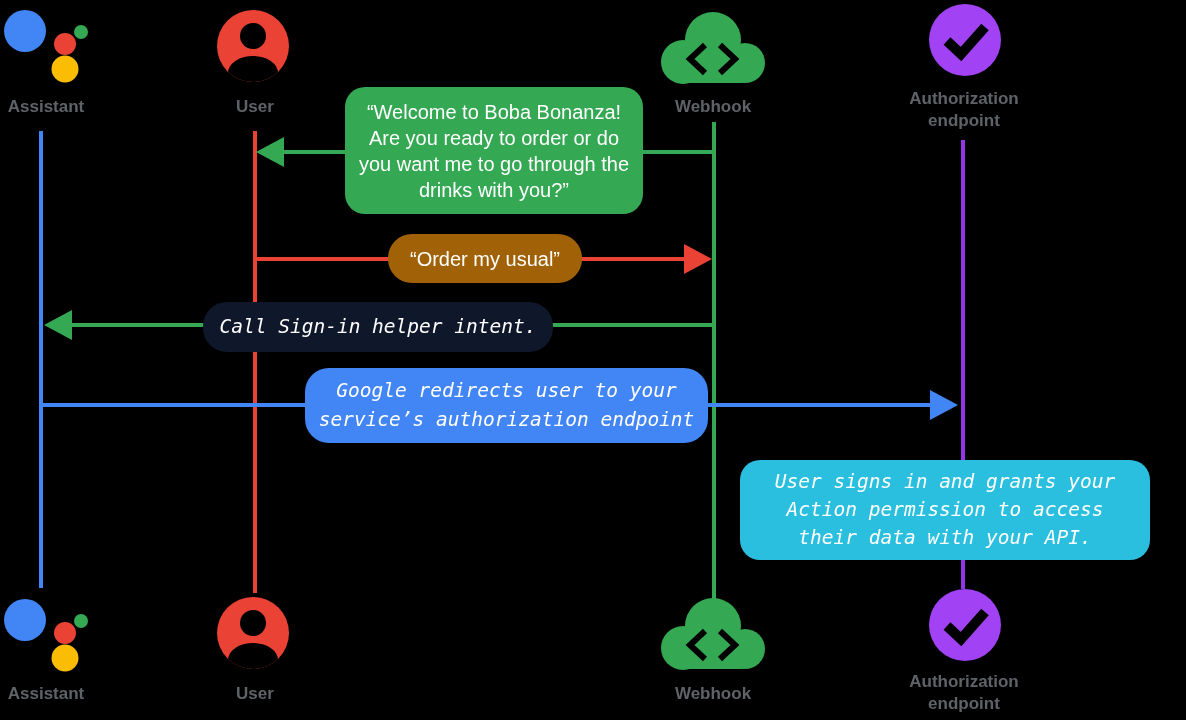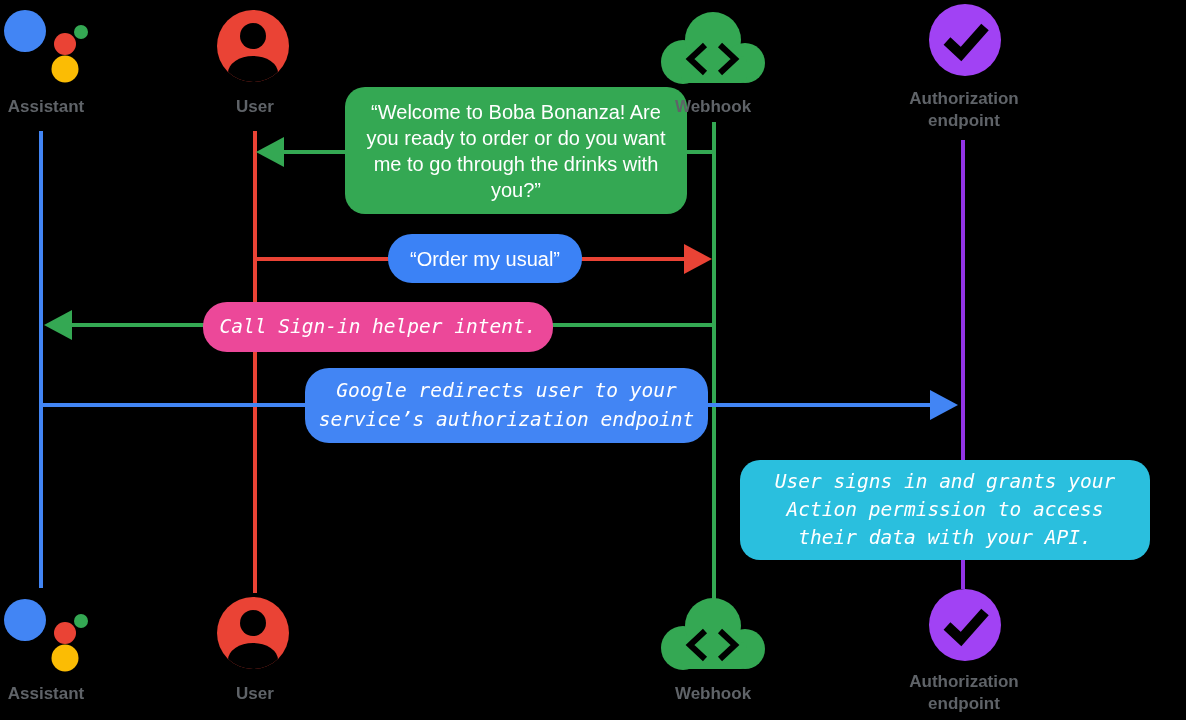--- a/index.html
+++ b/index.html
@@ -34,23 +34,23 @@
   #label-auth-bottom      { left:894px; top:671px; }
 
   .msg {
     position:absolute; box-sizing:border-box; color:#FFFFFF;
     display:flex; align-items:center; justify-content:center;
     text-align:center;
   }
   .msg.speech { font-family:"Liberation Sans", sans-serif; font-size:20px; line-height:1.3; }
   .msg.code   { font-family:"DejaVu Sans Mono", monospace; font-style:italic; font-size:19.5px; line-height:1.45; }
 
-  #msg-welcome  { left:345px; top:87px;  width:342px; height:127px; background:#34A853; border-radius:20px; padding:6px 12px; }
-  #msg-order    { left:388px; top:234px; width:194px; height:49px;  background:#3b82f6; border-radius:24px; }
-  #msg-signin   { left:203px; top:302px; width:350px; height:50px;  background:#ec4899; border-radius:24px; }
+  #msg-welcome  { left:345px; top:87px;  width:298px; height:127px; background:#34A853; border-radius:20px; padding:6px 12px; }
+  #msg-order    { left:388px; top:234px; width:194px; height:49px;  background:#a16207; border-radius:24px; }
+  #msg-signin   { left:203px; top:302px; width:350px; height:50px;  background:#0f172a; border-radius:24px; }
   #msg-redirect { left:305px; top:368px; width:403px; height:75px;  background:#4285F4; border-radius:24px; padding:4px 10px; }
   #msg-note     { left:740px; top:460px; width:410px; height:100px; background:#2ABFDE; border-radius:20px; padding:6px 20px; }
 </style>
 </head>
 <body>
 
 <div class="canvas">
 
   <svg class="wires" viewBox="0 0 1186 720">
     <line x1="41" y1="131" x2="41" y2="588" stroke="#4285F4" stroke-width="4"></line>

